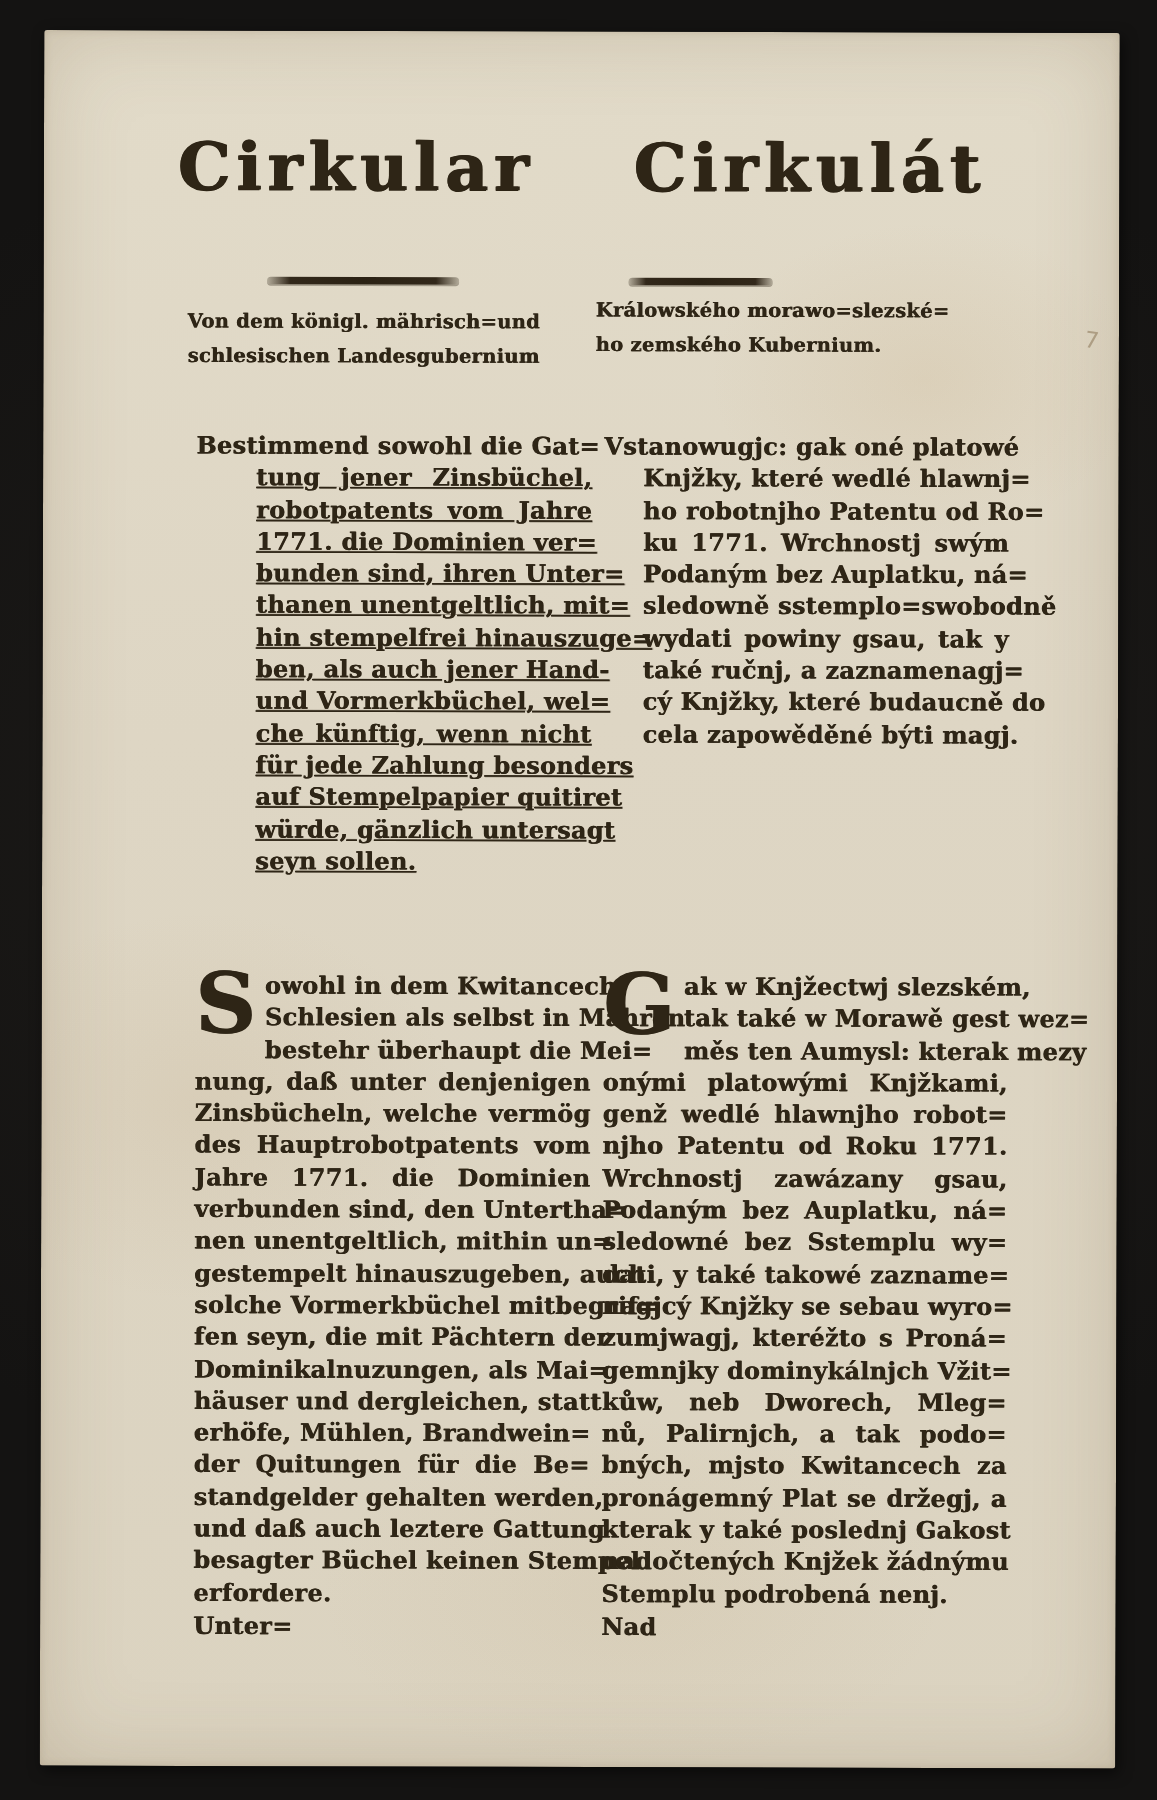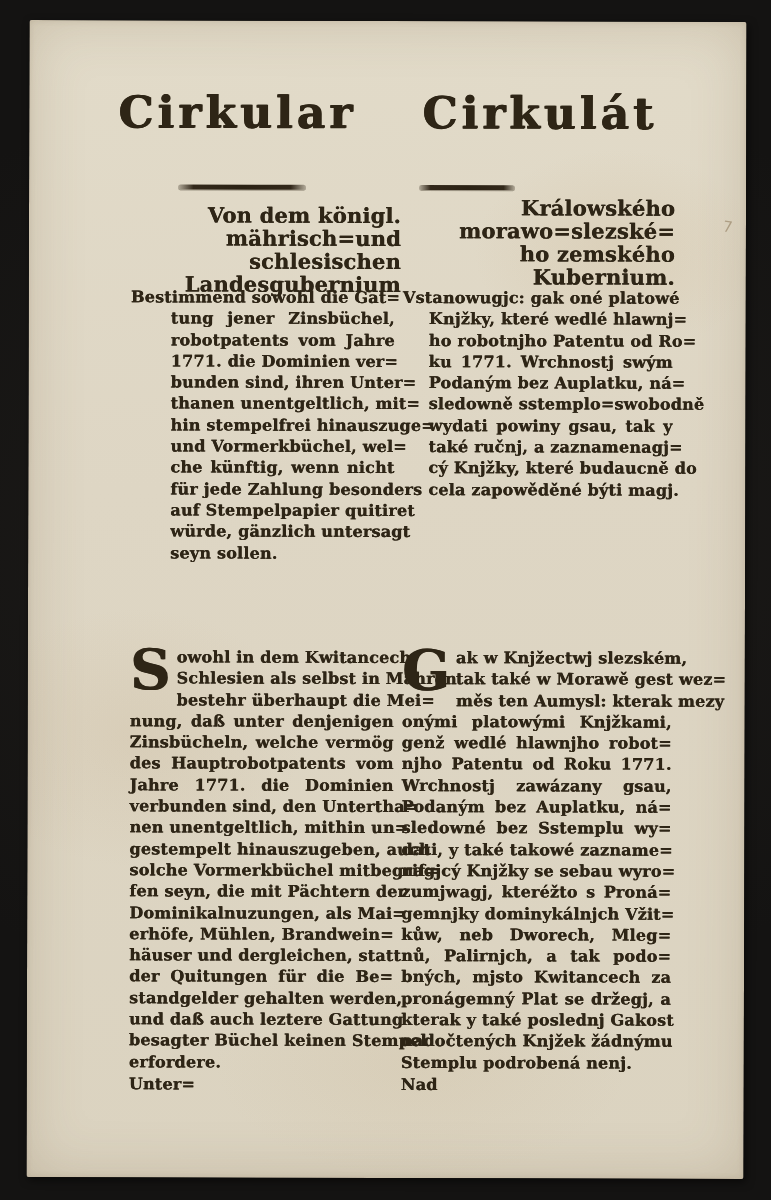--- a/index.html
+++ b/index.html
@@ -52,22 +52,22 @@
   .title-rule{
     position:absolute;height:5px;border-radius:3px;
     background:linear-gradient(90deg, rgba(46,37,22,0.25), #32281a 12%, #2b2214 50%, #32281a 88%, rgba(46,37,22,0.25));
     box-shadow:0 1px 0 rgba(46,37,22,0.35);
   }
   .rule-left{left:149px;width:128px;}
   .rule-right{left:390px;width:96px;}
 
   .col-head{
     position:absolute;
-    font-size:21px;line-height:23px;
-    text-align:right;
+    font-size:13px;line-height:23px;
+    text-align:left;
   }
   .head-left{left:96px;top:183px;width:276px;}
   .head-right{left:368px;top:175px;width:278px;}
 
   .para{
     position:absolute;
     font-size:16px;line-height:21.3px;
   }
   .p-left{left:102px;width:264px;}
   .p-right{left:374px;width:270px;}
@@ -75,21 +75,21 @@
   .p-bottom{top:626px;}
 
   .line{
     text-align:justify;
     text-align-last:justify;
     white-space:nowrap;
   }
   .line.line-last{
     text-align-last:left;
   }
-  .hang-40 .line:not(:first-child){padding-left:40px;}
+  .hang-40 .line:not(:first-child){padding-left:40px;text-decoration:underline;}
   .hang-26 .line:not(:first-child){padding-left:26px;}
 
   .dropcap{
     float:left;
     font-size:56px;
     line-height:42px;
     padding:2px 6px 0 0;
     text-shadow:1px 0 0 currentColor;
   }
   .catchword{
@@ -141,20 +141,21 @@
 
   <div class="para p-left p-top blk hang-40">
     <div>
         <div class="line">Bestimmend sowohl die Gat=</div>
         <div class="line">tung jener Zinsbüchel,</div>
         <div class="line">robotpatents vom Jahre</div>
         <div class="line">1771. die Dominien ver=</div>
         <div class="line">bunden sind, ihren Unter=</div>
         <div class="line">thanen unentgeltlich, mit=</div>
         <div class="line">hin stempelfrei hinauszuge=</div>
+        <div class="line">ben, als auch jener Hand-</div>
         <div class="line">und Vormerkbüchel, wel=</div>
         <div class="line">che künftig, wenn nicht</div>
         <div class="line">für jede Zahlung besonders</div>
         <div class="line">auf Stempelpapier quitiret</div>
         <div class="line">würde, gänzlich untersagt</div>
         <div class="line line-last">seyn sollen.</div>
       </div>
   </div>
 
   <div class="para p-right p-top blk hang-26">
@@ -181,22 +182,22 @@
         <div class="line">nung, daß unter denjenigen</div>
         <div class="line">Zinsbücheln, welche vermög</div>
         <div class="line">des Hauptrobotpatents vom</div>
         <div class="line">Jahre 1771. die Dominien</div>
         <div class="line">verbunden sind, den Untertha=</div>
         <div class="line">nen unentgeltlich, mithin un=</div>
         <div class="line">gestempelt hinauszugeben, auch</div>
         <div class="line">solche Vormerkbüchel mitbegrif=</div>
         <div class="line">fen seyn, die mit Pächtern der</div>
         <div class="line">Dominikalnuzungen, als Mai=</div>
+        <div class="line">häuser und dergleichen, statt</div>
         <div class="line">erhöfe, Mühlen, Brandwein=</div>
-        <div class="line">häuser und dergleichen, statt</div>
         <div class="line">der Quitungen für die Be=</div>
         <div class="line">standgelder gehalten werden,</div>
         <div class="line">und daß auch leztere Gattung</div>
         <div class="line">besagter Büchel keinen Stempel</div>
         <div class="line line-last">erfordere.</div>
       </div>
     <div class="line line-last catchword">Unter=</div>
   </div>
 
   <div class="para p-right p-bottom blk">

